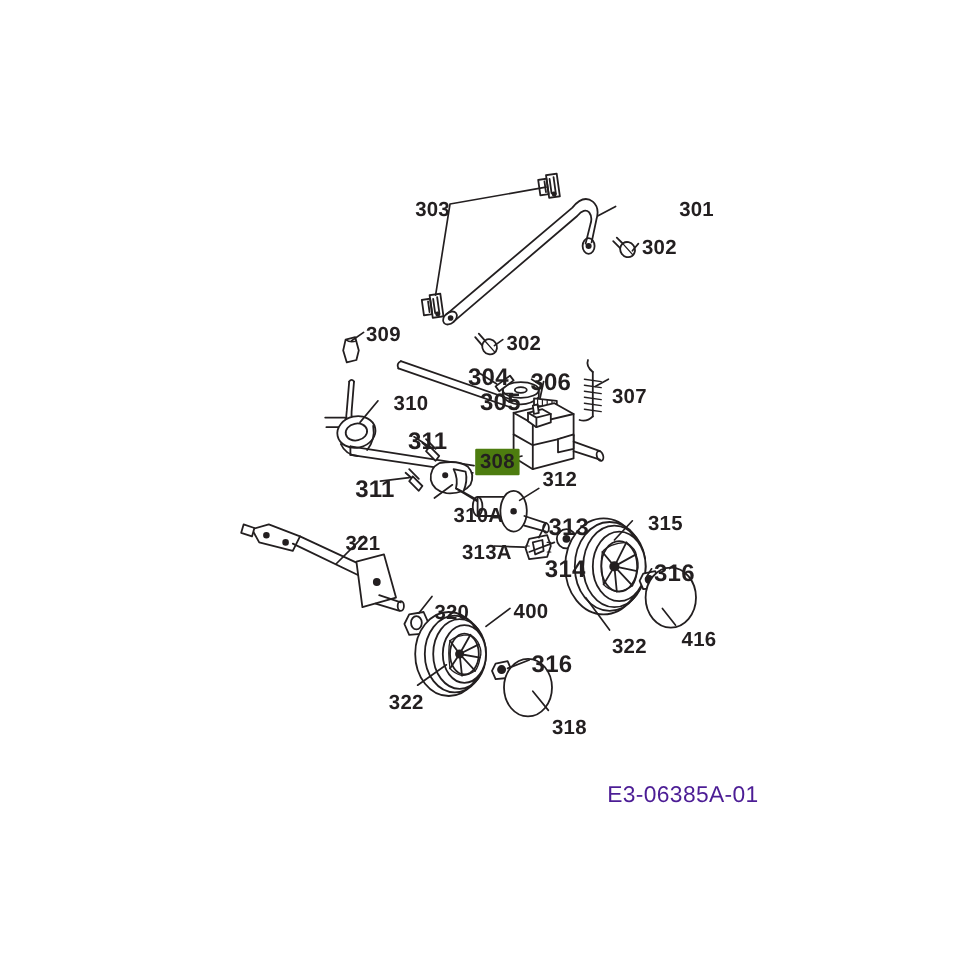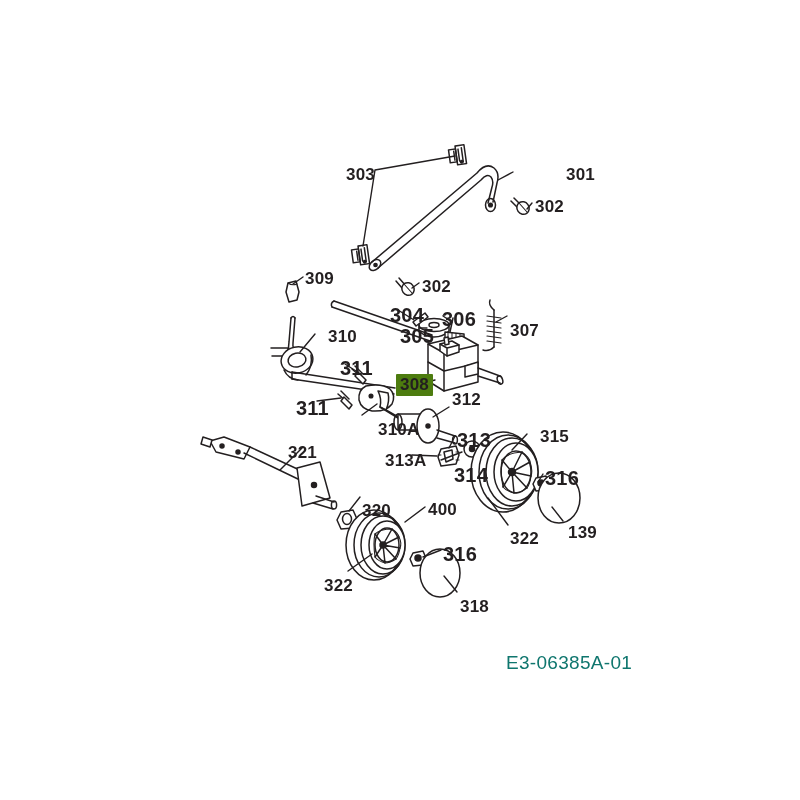--- a/index.html
+++ b/index.html
@@ -7,21 +7,21 @@
        font-family:"Liberation Sans",sans-serif;}
   #stage{position:relative;width:748px;height:800px;background:#ffffff;}
   #art{position:absolute;left:0;top:0;width:800px;height:800px;}
   .lbl{position:absolute;font-family:"Liberation Sans",sans-serif;
        font-weight:bold;color:#231f20;white-space:nowrap;
        letter-spacing:.2px;line-height:1;}
   .lbl.s17{font-size:17px;}
   .lbl.s16{font-size:20px;}
   .hl{background:#4d7c0f;padding:1px 4px 2px 4px;border-radius:1px;}
   #code{position:absolute;font-family:"Liberation Sans",sans-serif;
-        font-size:19px;color:#0f766e;letter-spacing:.3px;white-space:nowrap;}
+        font-size:19px;color:#4c1d95;letter-spacing:.3px;white-space:nowrap;}
 </style>
 </head>
 <body>
 
 <div id="stage">
 
   <svg id="art" viewBox="0 0 800 800">
     <g fill="none" stroke="#231f20" stroke-width="1.5" stroke-linecap="round" stroke-linejoin="round">
 
       <g>
@@ -286,21 +286,21 @@
   <div class="lbl s17" style="left:452px;top:391px;text-align:center;"><span>312</span></div>
   <div class="lbl s17" style="left:345px;top:421px;margin-left:33px;"><span>310A</span></div>
   <div class="lbl s16" style="left:457px;top:430px;"><span>313</span></div>
   <div class="lbl s17" style="left:530px;top:428px;margin-left:10px;"><span>315</span></div>
   <div class="lbl s17" style="left:288px;top:444px;"><span>321</span></div>
   <div class="lbl s17" style="left:385px;top:452px;"><span>313A</span></div>
   <div class="lbl s16" style="left:454px;top:465px;"><span>314</span></div>
   <div class="lbl s16" style="left:545px;top:468px;"><span>316</span></div>
   <div class="lbl s17" style="left:362px;top:502px;"><span>320</span></div>
   <div class="lbl s17" style="left:428px;top:501px;"><span>400</span></div>
-  <div class="lbl s17" style="left:568px;top:524px;"><span>139</span></div>
+  <div class="lbl s17" style="left:568px;top:524px;"><span>416</span></div>
   <div class="lbl s17" style="left:510px;top:530px;"><span>322</span></div>
   <div class="lbl s16" style="left:443px;top:544px;"><span>316</span></div>
   <div class="lbl s17" style="left:324px;top:577px;"><span>322</span></div>
   <div class="lbl s17" style="left:460px;top:598px;"><span>318</span></div>
 
   <div id="code" style="left:506px;top:652px;">E3-06385A-01</div>
 
 </div>
 
 </body></html>

